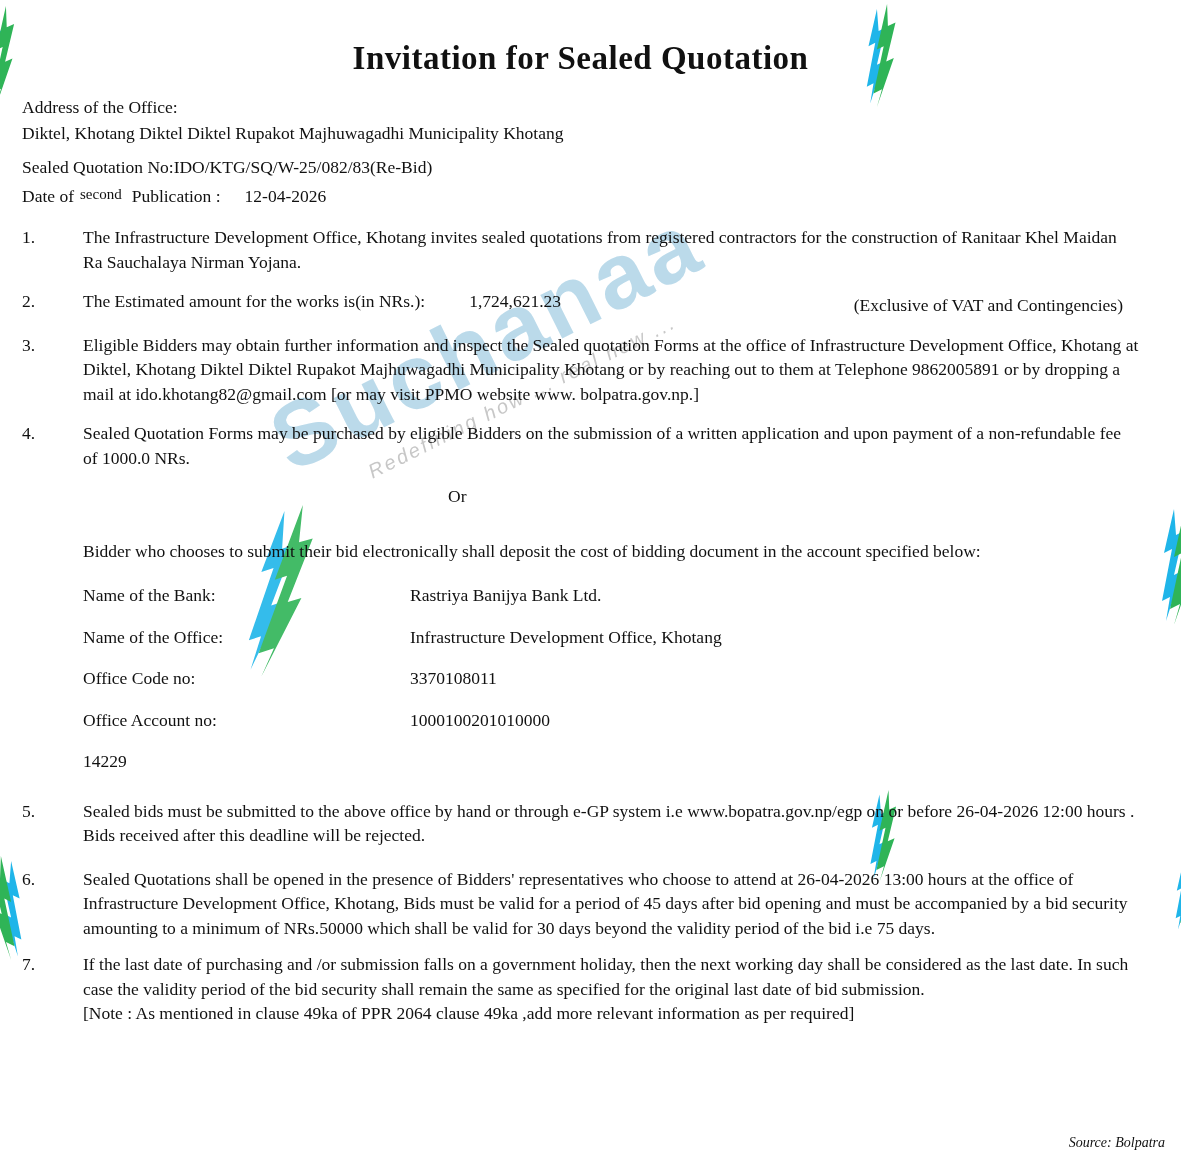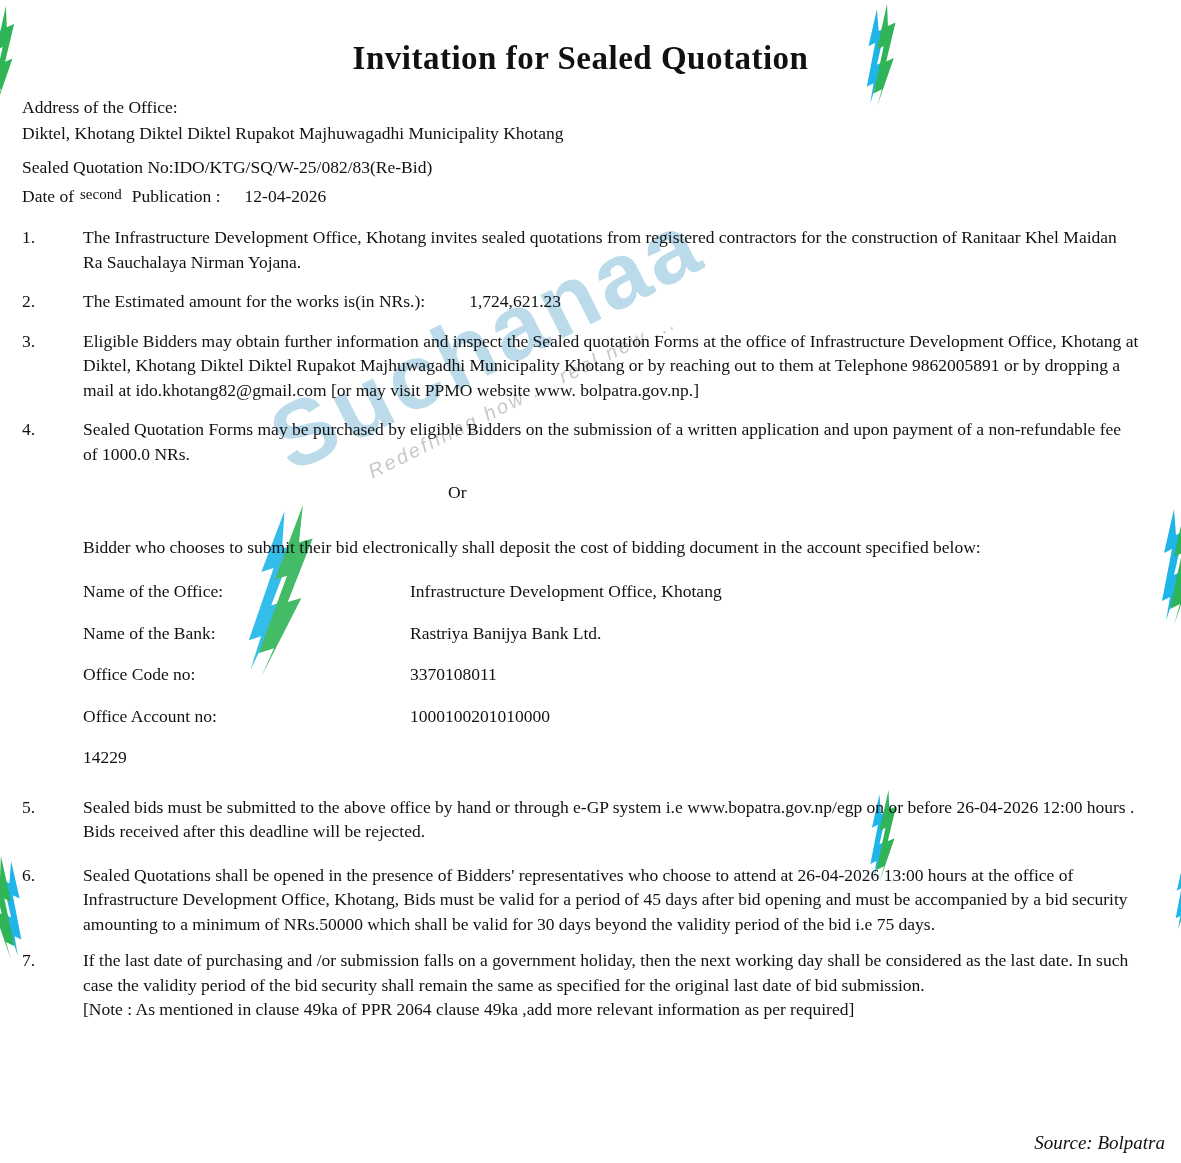--- a/index.html
+++ b/index.html
@@ -61,21 +61,21 @@
 
   .c5 { margin-top: 25px; }
   .c6 { margin-top: 19px; }
   .c7 { margin-top: 12px; }
 
   .source-line {
     position: absolute;
     right: 16px;
     bottom: 8px;
     font-style: italic;
-    font-size: 19px;
+    font-size: 14px;
     z-index: 2;
   }
 
   
   .watermark {
     position: absolute;
     left: 255px;
     top: 400px;
     z-index: 1;
     transform: rotate(-26.5deg);
@@ -172,45 +172,46 @@
       <div class="clause">
         <div class="num">1.</div>
         <div class="body">The Infrastructure Development Office, Khotang invites sealed quotations from registered contractors for the construction of Ranitaar Khel Maidan Ra Sauchalaya Nirman Yojana.</div>
       </div>
 
       <div class="clause">
         <div class="num">2.</div>
         <div class="body est-row">
           <span>The Estimated amount for the works is(in NRs.):</span>
           <span class="amount">1,724,621.23</span>
+          <span class="vat-note">(Exclusive of VAT and Contingencies)</span>
         </div>
       </div>
 
       <div class="clause">
         <div class="num">3.</div>
         <div class="body">Eligible Bidders may obtain further information and inspect the Sealed quotation Forms at the office of Infrastructure Development Office, Khotang at Diktel, Khotang Diktel Diktel Rupakot Majhuwagadhi Municipality Khotang  or by reaching out to them at Telephone 9862005891 or by dropping a mail at ido.khotang82@gmail.com [or may visit PPMO website www. bolpatra.gov.np.]</div>
       </div>
 
       <div class="clause">
         <div class="num">4.</div>
         <div class="body">Sealed Quotation Forms may be purchased by eligible Bidders on the submission of a written application and upon payment of a non-refundable fee of 1000.0 NRs.</div>
       </div>
 
       <div class="or-row">Or</div>
 
       <p class="electronic-intro">Bidder who chooses to submit their bid electronically shall deposit the cost of bidding document in the account specified below:</p>
 
       <div class="bank-table">
         <div class="bank-row">
+          <div class="bank-label">Name of the Bank:</div>
+          <div class="bank-value">Rastriya Banijya Bank Ltd.</div>
+        </div>
+        <div class="bank-row">
           <div class="bank-label">Name of the Office:</div>
           <div class="bank-value">Infrastructure Development Office, Khotang</div>
-        </div>
-        <div class="bank-row">
-          <div class="bank-label">Name of the Bank:</div>
-          <div class="bank-value">Rastriya Banijya Bank Ltd.</div>
         </div>
         <div class="bank-row">
           <div class="bank-label">Office Code no:</div>
           <div class="bank-value">3370108011</div>
         </div>
         <div class="bank-row">
           <div class="bank-label">Office Account no:</div>
           <div class="bank-value">1000100201010000</div>
         </div>
         <div class="bank-row">

